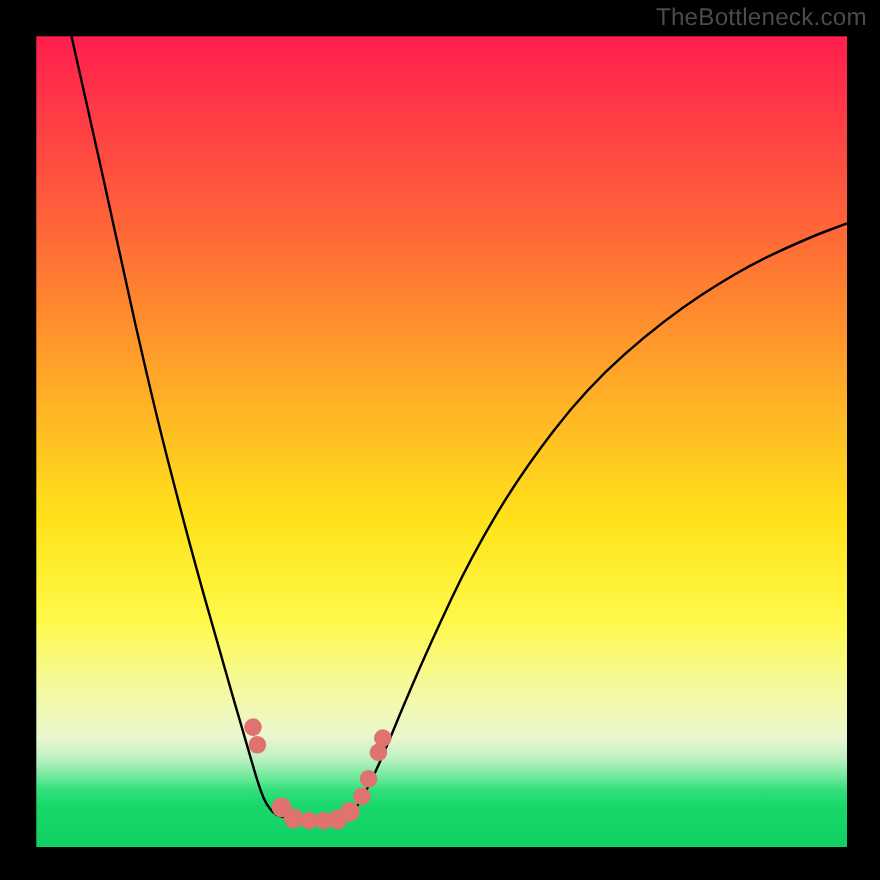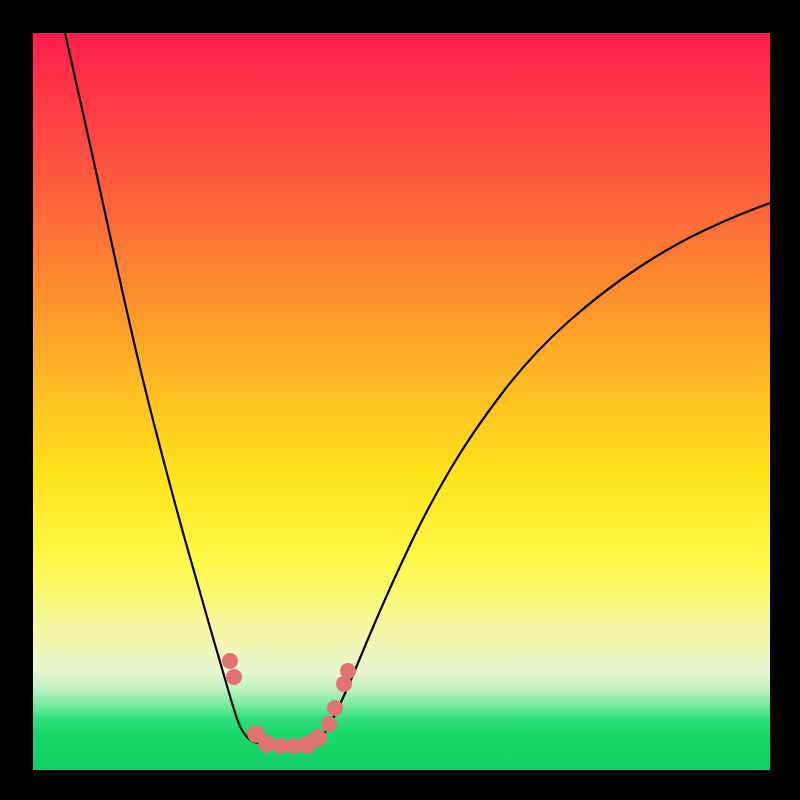--- a/index.html
+++ b/index.html
@@ -66,20 +66,21 @@
     fill: none;
     stroke: #000;
     stroke-width: 2.2;
   }
 </style>
 </head>
 <body>
 
 <div class="frame">
 
+  <div class="watermark">TheBottleneck.com</div>
 
   <div class="plot-area">
     <svg class="curves" viewBox="0 0 737 737" preserveAspectRatio="none">
       <path id="curve-left" class="curve" d="M 32 0 Q 32 0 41 40 Q 50 80 60 125 Q 70 170 80 216 Q 90 262 100 305 Q 110 348 120 387 Q 130 426 140 463 Q 150 500 157.5 526 Q 165 552 171.5 575 Q 178 598 183 615 Q 188 632 192 646 Q 196 660 199 670 Q 202 680 204.5 687 Q 207 694 209.5 698 Q 212 702 215 705 Q 218 708 221.5 709 Q 225 710 228.5 710.5 L 232 711" stroke="#000000"></path>
       <path id="curve-flat" class="curve" d="M 232 711 Q 232 711 238.5 711.5 Q 245 712 251.5 712 Q 258 712 264 712 Q 270 712 276.5 711.5 L 283 711" stroke="#000000"></path>
       <path id="curve-right" class="curve" d="M 283 711 Q 283 711 287.5 705.5 Q 292 700 297 691 Q 302 682 309 667 Q 316 652 325 630 Q 334 608 347 578 Q 360 548 377.5 511 Q 395 474 417.5 436 Q 440 398 470 359 Q 500 320 535 289 Q 570 258 605 235 Q 640 212 670 198 Q 700 184 718.5 177 L 737 170" stroke="#000000"></path>
       <g id="markers">
           <circle cx="197" cy="628" r="8" fill="#e0726f"></circle>
           <circle cx="201" cy="644" r="8" fill="#e0726f"></circle>
           <circle cx="223" cy="701" r="9" fill="#e0726f"></circle>

